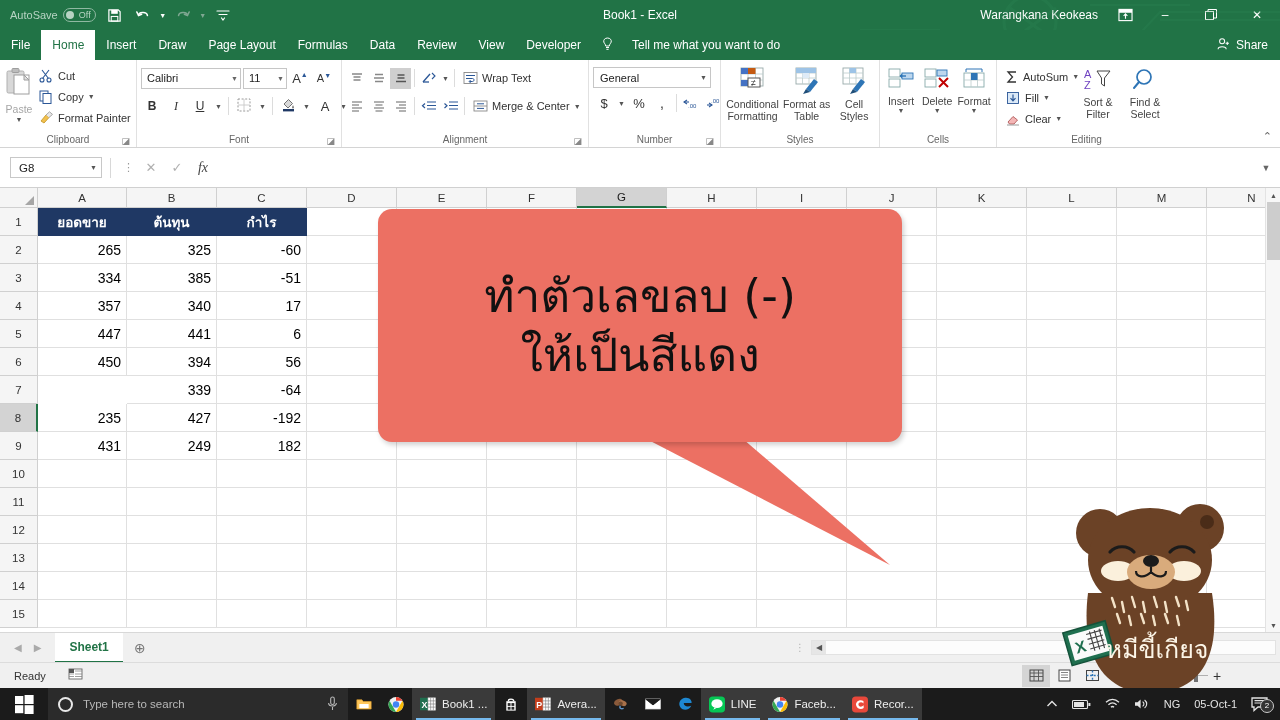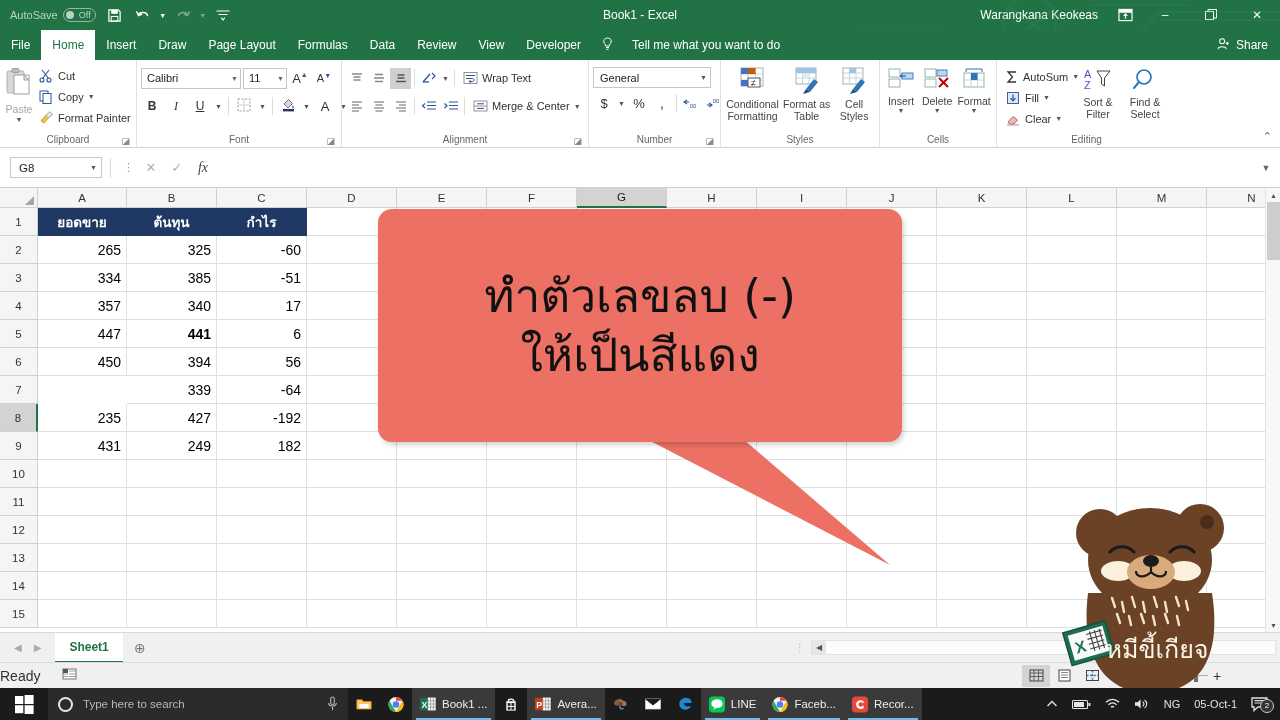--- a/index.html
+++ b/index.html
@@ -221,21 +221,21 @@
   .hs-dots { color:#b5b5b5; font-size:10px; margin-right:6px; }
   .hs-track { width:465px; height:15px; background:#f7f7f7; border:1px solid #e2e2e2; display:flex; align-items:center; }
   .hs-left { width:14px; height:13px; display:flex; align-items:center; justify-content:center; font-size:8px; color:#555; background:#e6e6e6; }
   .hs-thumb { flex:1; height:13px; background:#fcfcfc; }
 
   
   .statusbar {
     position:absolute; left:0; top:662px; width:1280px; height:26px;
     background:#f0f0f0; border-top:1px solid #dcdcdc; display:flex; align-items:center;
   }
-  .st-ready { font-size:14px; color:#333; padding-left:0; }
+  .st-ready { font-size:11px; color:#333; padding-left:14px; }
   .st-ico { margin-left:22px; font-size:12px; color:#444; }
   .st-right { margin-left:auto; display:flex; align-items:center; height:26px; padding-right:8px; }
   .vbtn { width:28px; height:22px; display:flex; align-items:center; justify-content:center; cursor:pointer; }
   .vbtn.sel { background:#d4d4d4; }
   .zoom-minus { width:18px; text-align:center; color:#333; font-size:14px; }
   .zoom-track { width:84px; height:22px; position:relative; display:flex; align-items:center; }
   .zoom-line { position:absolute; left:0; right:0; height:1px; background:#b0b0b0; }
   .zoom-mid { position:absolute; left:41px; width:1px; height:9px; background:#9a9a9a; }
   .zoom-handle { position:absolute; left:70px; width:4px; height:13px; background:#707070; }
   .zoom-plus { width:18px; text-align:center; color:#333; font-size:14px; }
@@ -918,21 +918,21 @@
         <div class="cell" style="width:90px;"></div>
         <div class="cell" style="width:90px;"></div>
         <div class="cell" style="width:90px;"></div>
         <div class="cell" style="width:90px;"></div>
         <div class="cell" style="width:90px;"></div>
         <div class="cell" style="width:90px;"></div>
         <div class="cell" style="width:90px;"></div>
       </div>
       <div class="row">
         <div class="cell num" style="width:89px;">447</div>
-        <div class="cell num" style="width:90px;font-weight:bold;">441</div>
+        <div class="cell num" style="width:90px;">441</div>
         <div class="cell num" style="width:90px;">6</div>
         <div class="cell" style="width:90px;"></div>
         <div class="cell" style="width:90px;"></div>
         <div class="cell" style="width:90px;"></div>
         <div class="cell" style="width:90px;"></div>
         <div class="cell" style="width:90px;"></div>
         <div class="cell" style="width:90px;"></div>
         <div class="cell" style="width:90px;"></div>
         <div class="cell" style="width:90px;"></div>
         <div class="cell" style="width:90px;"></div>

